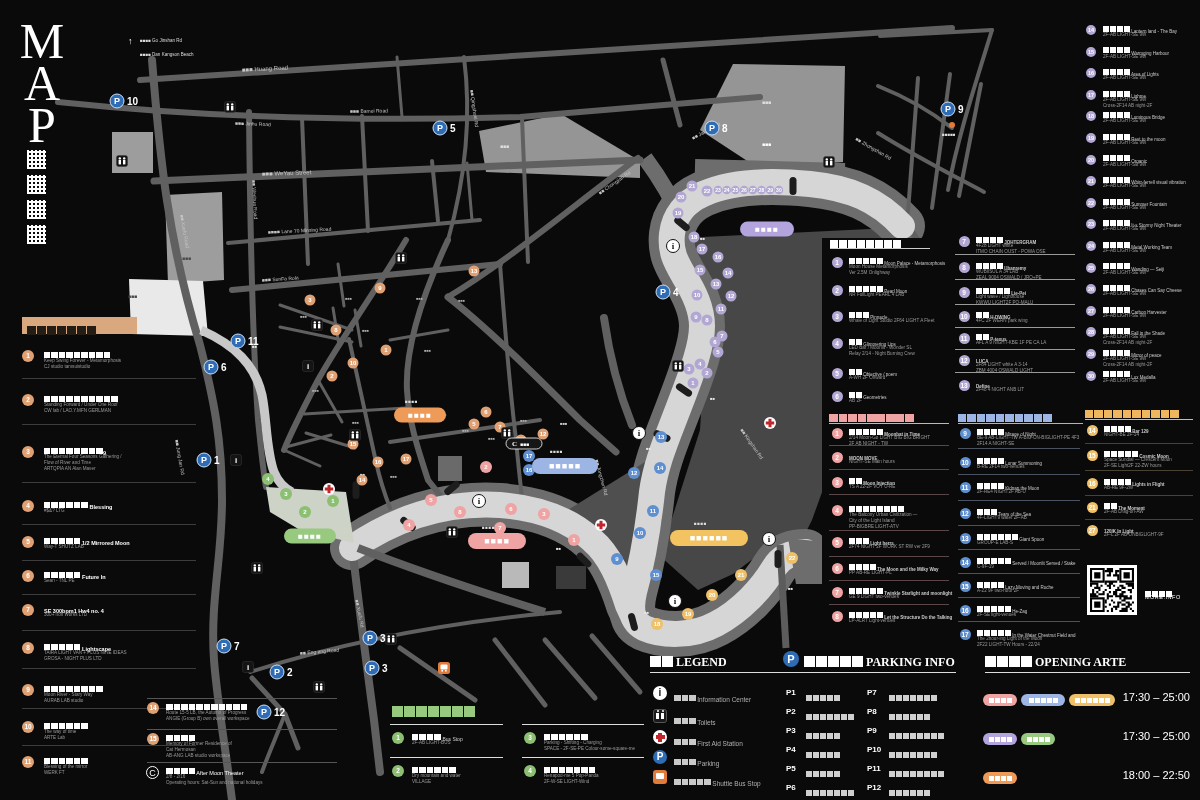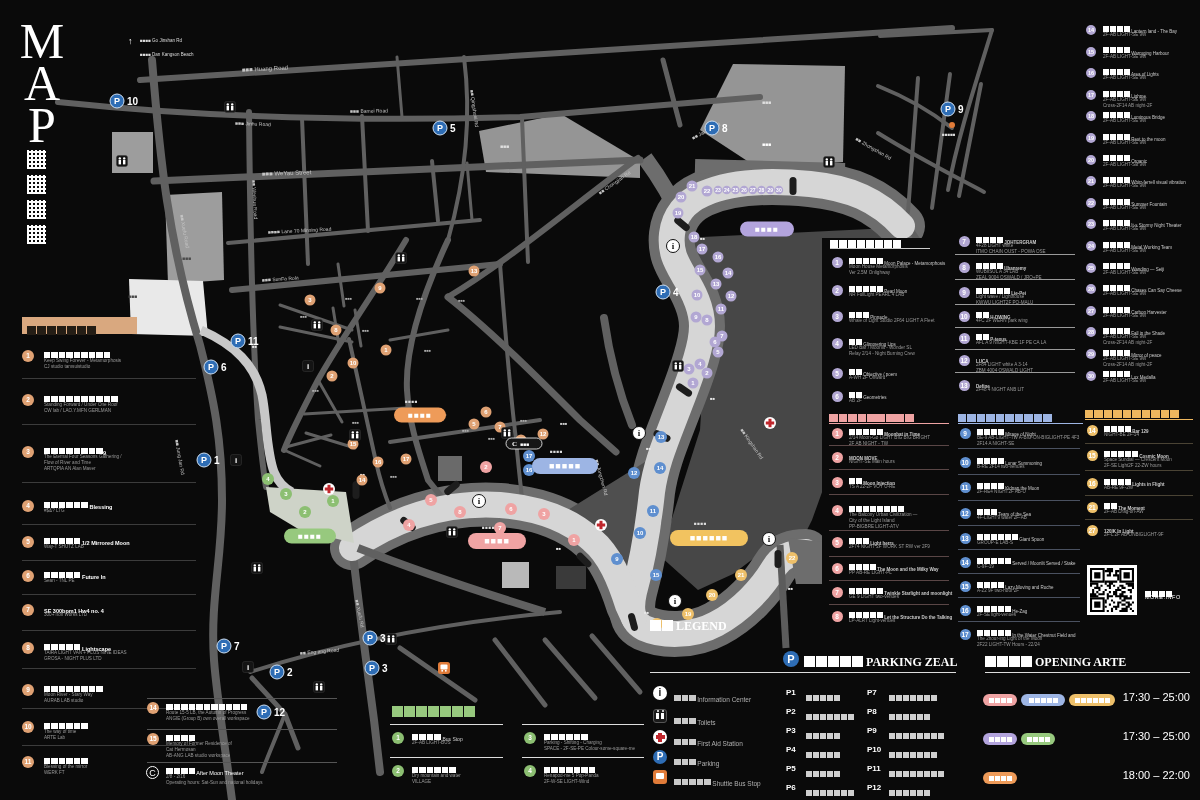--- a/index.html
+++ b/index.html
@@ -927,21 +927,21 @@
     <div style="font-size:4.6px;color:#9a9a9a;line-height:6px;white-space:nowrap;">SPACE - 2F-SE-PE Colour-some-square-me</div>
   </div>
 <div class="abs" style="left:522px;top:757px;width:122px;height:1px;background:#ddd;"></div>
 <div class="abs" style="left:524.0px;top:765.0px;width:12px;height:12px;border-radius:50%;background:#8cbf72;color:#fff;font-size:6.5px;font-weight:bold;text-align:center;line-height:12px;">4</div>
 <div class="abs" style="left:544px;top:765px;">
     <div style="height:8px;line-height:8px;white-space:nowrap;"><span style="display:inline-block;vertical-align:middle;width:51.5px;height:6.5px;background-image:repeating-linear-gradient(90deg,#fff 0 6.5px,rgba(0,0,0,0) 6.5px 7.5px);"></span></div>
     <div style="font-size:4.6px;color:#9a9a9a;line-height:6px;white-space:nowrap;">Renapod-me 5 Pop-Panda</div>
     <div style="font-size:4.6px;color:#9a9a9a;line-height:6px;white-space:nowrap;">2F-W-SE  LIGHT-Wind</div>
   </div>
 
-<div class="abs" style="left:650px;top:616px;height:14px;"><span style="display:inline-block;vertical-align:middle;width:23px;height:11px;background-image:repeating-linear-gradient(90deg,#fff 0 11px,rgba(0,0,0,0) 11px 12px);"></span><span class="ser" style="color:#fff;font-size:12px;font-weight:bold;"> LEGEND</span></div>
+<div class="abs" style="left:650px;top:652px;height:14px;"><span style="display:inline-block;vertical-align:middle;width:23px;height:11px;background-image:repeating-linear-gradient(90deg,#fff 0 11px,rgba(0,0,0,0) 11px 12px);"></span><span class="ser" style="color:#fff;font-size:12px;font-weight:bold;"> LEGEND</span></div>
 <div class="abs" style="left:650px;top:672px;width:136px;height:1px;background:#ddd;"></div>
 
 <div class="abs" style="left:653px;top:686px;width:14px;height:14px;border-radius:50%;background:#fff;color:#111;text-align:center;line-height:14px;font-size:10px;font-weight:bold;">i</div>
 <div class="abs" style="left:674px;top:688px;white-space:nowrap;"><span style="display:inline-block;vertical-align:middle;width:21.5px;height:6.5px;background-image:repeating-linear-gradient(90deg,#c9c9c9 0 6.5px,rgba(0,0,0,0) 6.5px 7.5px);"></span><span style="font-size:6.5px;color:#b0b0b0;"> Information Center</span></div>
 <div class="abs" style="left:653px;top:709px;width:14px;height:14px;border-radius:3px;background:#1a1a1a;border:1px solid #555;"></div>
 <div class="abs" style="left:656px;top:713px;width:3px;height:6px;background:#fff;"></div>
 <div class="abs" style="left:661px;top:713px;width:3px;height:6px;background:#fff;"></div>
 <div class="abs" style="left:656.5px;top:710px;width:2px;height:2px;border-radius:50%;background:#fff;"></div>
 <div class="abs" style="left:661.5px;top:710px;width:2px;height:2px;border-radius:50%;background:#fff;"></div>
 <div class="abs" style="left:674px;top:711px;white-space:nowrap;"><span style="display:inline-block;vertical-align:middle;width:21.5px;height:6.5px;background-image:repeating-linear-gradient(90deg,#c9c9c9 0 6.5px,rgba(0,0,0,0) 6.5px 7.5px);"></span><span style="font-size:6.5px;color:#b0b0b0;"> Toilets</span></div>
@@ -949,21 +949,21 @@
 <div class="abs" style="left:655.5px;top:735.3px;width:9px;height:3.4px;background:#c0272d;"></div>
 <div class="abs" style="left:658.3px;top:732.5px;width:3.4px;height:9px;background:#c0272d;"></div>
 <div class="abs" style="left:674px;top:732px;white-space:nowrap;"><span style="display:inline-block;vertical-align:middle;width:21.5px;height:6.5px;background-image:repeating-linear-gradient(90deg,#c9c9c9 0 6.5px,rgba(0,0,0,0) 6.5px 7.5px);"></span><span style="font-size:6.5px;color:#b0b0b0;"> First Aid Station</span></div>
 <div class="abs" style="left:653px;top:750px;width:14px;height:14px;border-radius:50%;background:#2e6db5;color:#fff;text-align:center;line-height:14px;font-size:10px;font-weight:bold;">P</div>
 <div class="abs" style="left:674px;top:752px;white-space:nowrap;"><span style="display:inline-block;vertical-align:middle;width:21.5px;height:6.5px;background-image:repeating-linear-gradient(90deg,#c9c9c9 0 6.5px,rgba(0,0,0,0) 6.5px 7.5px);"></span><span style="font-size:6.5px;color:#b0b0b0;"> Parking</span></div>
 <div class="abs" style="left:653px;top:770px;width:14px;height:14px;border-radius:3px;background:#e07b39;"></div>
 <div class="abs" style="left:656px;top:773px;width:8px;height:6px;border-radius:1px;background:#fff;"></div>
 <div class="abs" style="left:674px;top:772px;white-space:nowrap;"><span style="display:inline-block;vertical-align:middle;width:36.5px;height:6.5px;background-image:repeating-linear-gradient(90deg,#c9c9c9 0 6.5px,rgba(0,0,0,0) 6.5px 7.5px);"></span><span style="font-size:6.5px;color:#b0b0b0;"> Shuttle Bus Stop</span></div>
 
 <div class="abs" style="left:783px;top:651px;width:16px;height:16px;border-radius:50%;background:#2e6db5;color:#fff;text-align:center;line-height:16px;font-size:11px;font-weight:bold;">P</div>
-<div class="abs" style="left:804px;top:652px;height:14px;"><span style="display:inline-block;vertical-align:middle;width:59px;height:11px;background-image:repeating-linear-gradient(90deg,#fff 0 11px,rgba(0,0,0,0) 11px 12px);"></span><span class="ser" style="color:#fff;font-size:12px;font-weight:bold;"> PARKING ZEAL</span></div>
+<div class="abs" style="left:804px;top:652px;height:14px;"><span style="display:inline-block;vertical-align:middle;width:59px;height:11px;background-image:repeating-linear-gradient(90deg,#fff 0 11px,rgba(0,0,0,0) 11px 12px);"></span><span class="ser" style="color:#fff;font-size:12px;font-weight:bold;"> PARKING INFO</span></div>
 <div class="abs" style="left:783px;top:672px;width:173px;height:1px;background:#ddd;"></div>
 
 <div class="abs" style="left:786px;top:688px;font-size:8px;font-weight:bold;color:#fff;width:18px;">P1</div>
 <div class="abs" style="left:806px;top:688px;"><span style="display:inline-block;vertical-align:middle;width:34px;height:6px;background-image:repeating-linear-gradient(90deg,#cfcfcf 0 6px,rgba(0,0,0,0) 6px 7px);"></span></div>
 <div class="abs" style="left:786px;top:707px;font-size:8px;font-weight:bold;color:#fff;width:18px;">P2</div>
 <div class="abs" style="left:806px;top:707px;"><span style="display:inline-block;vertical-align:middle;width:48px;height:6px;background-image:repeating-linear-gradient(90deg,#cfcfcf 0 6px,rgba(0,0,0,0) 6px 7px);"></span></div>
 <div class="abs" style="left:786px;top:726px;font-size:8px;font-weight:bold;color:#fff;width:18px;">P3</div>
 <div class="abs" style="left:806px;top:726px;"><span style="display:inline-block;vertical-align:middle;width:34px;height:6px;background-image:repeating-linear-gradient(90deg,#cfcfcf 0 6px,rgba(0,0,0,0) 6px 7px);"></span></div>
 <div class="abs" style="left:786px;top:745px;font-size:8px;font-weight:bold;color:#fff;width:18px;">P4</div>
 <div class="abs" style="left:806px;top:745px;"><span style="display:inline-block;vertical-align:middle;width:34px;height:6px;background-image:repeating-linear-gradient(90deg,#cfcfcf 0 6px,rgba(0,0,0,0) 6px 7px);"></span></div>
@@ -990,12 +990,12 @@
 <div class="abs" style="left:983px;top:694px;width:34px;height:12px;border-radius:6px;background:#efa3a3;text-align:center;line-height:12px;"><span style="display:inline-block;vertical-align:middle;width:23px;height:5px;background-image:repeating-linear-gradient(90deg,#fff 0 5px,rgba(0,0,0,0) 5px 6px);"></span></div>
 <div class="abs" style="left:1021px;top:694px;width:44px;height:12px;border-radius:6px;background:#9db5e4;text-align:center;line-height:12px;"><span style="display:inline-block;vertical-align:middle;width:29px;height:5px;background-image:repeating-linear-gradient(90deg,#fff 0 5px,rgba(0,0,0,0) 5px 6px);"></span></div>
 <div class="abs" style="left:1069px;top:694px;width:46px;height:12px;border-radius:6px;background:#eec06a;text-align:center;line-height:12px;"><span style="display:inline-block;vertical-align:middle;width:35px;height:5px;background-image:repeating-linear-gradient(90deg,#fff 0 5px,rgba(0,0,0,0) 5px 6px);"></span></div>
 <div class="abs" style="left:1118px;top:691px;width:72px;text-align:right;font-size:11px;color:#fff;">17:30 – 25:00</div>
 
 <div class="abs" style="left:983px;top:733px;width:34px;height:12px;border-radius:6px;background:#b3a4dd;text-align:center;line-height:12px;"><span style="display:inline-block;vertical-align:middle;width:23px;height:5px;background-image:repeating-linear-gradient(90deg,#fff 0 5px,rgba(0,0,0,0) 5px 6px);"></span></div>
 <div class="abs" style="left:1021px;top:733px;width:34px;height:12px;border-radius:6px;background:#97c97e;text-align:center;line-height:12px;"><span style="display:inline-block;vertical-align:middle;width:23px;height:5px;background-image:repeating-linear-gradient(90deg,#fff 0 5px,rgba(0,0,0,0) 5px 6px);"></span></div>
 <div class="abs" style="left:1118px;top:730px;width:72px;text-align:right;font-size:11px;color:#fff;">17:30 – 25:00</div>
 
 <div class="abs" style="left:983px;top:772px;width:34px;height:12px;border-radius:6px;background:#ee9b59;text-align:center;line-height:12px;"><span style="display:inline-block;vertical-align:middle;width:23px;height:5px;background-image:repeating-linear-gradient(90deg,#fff 0 5px,rgba(0,0,0,0) 5px 6px);"></span></div>
-<div class="abs" style="left:1118px;top:769px;width:72px;text-align:right;font-size:11px;color:#fff;">18:00 – 22:00</div>
+<div class="abs" style="left:1118px;top:769px;width:72px;text-align:right;font-size:11px;color:#fff;">18:00 – 22:50</div>
 </body></html>

